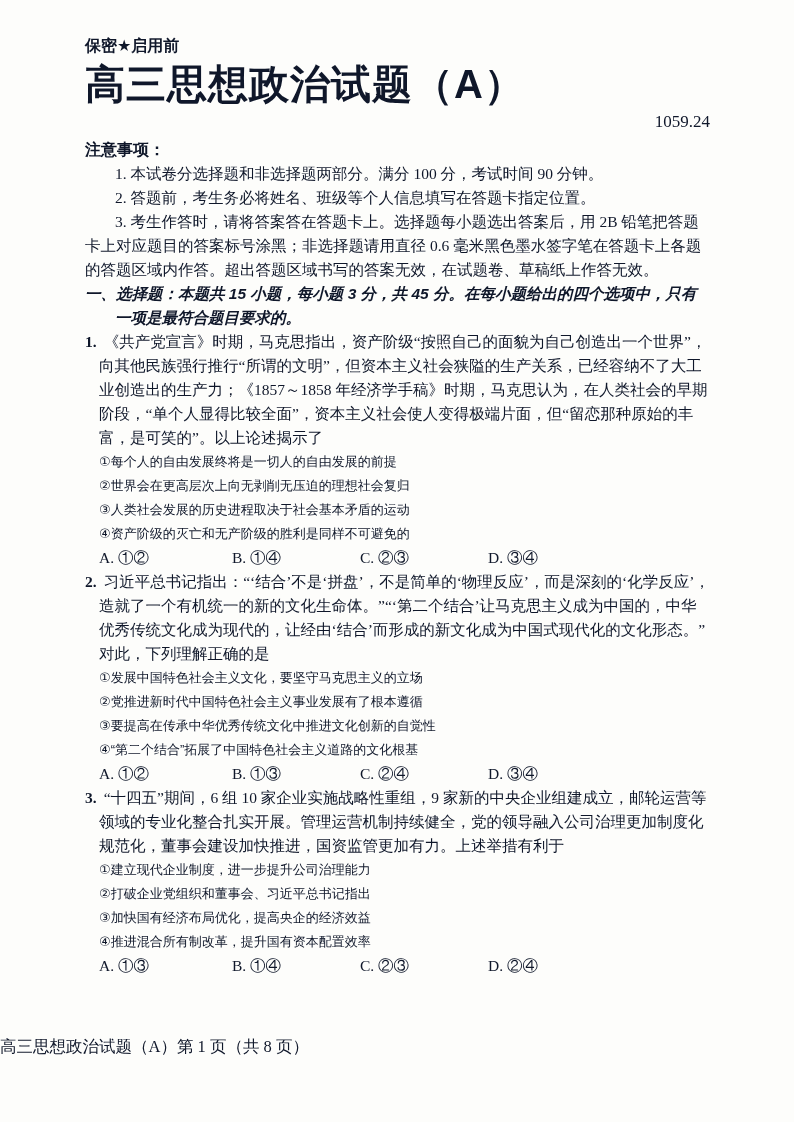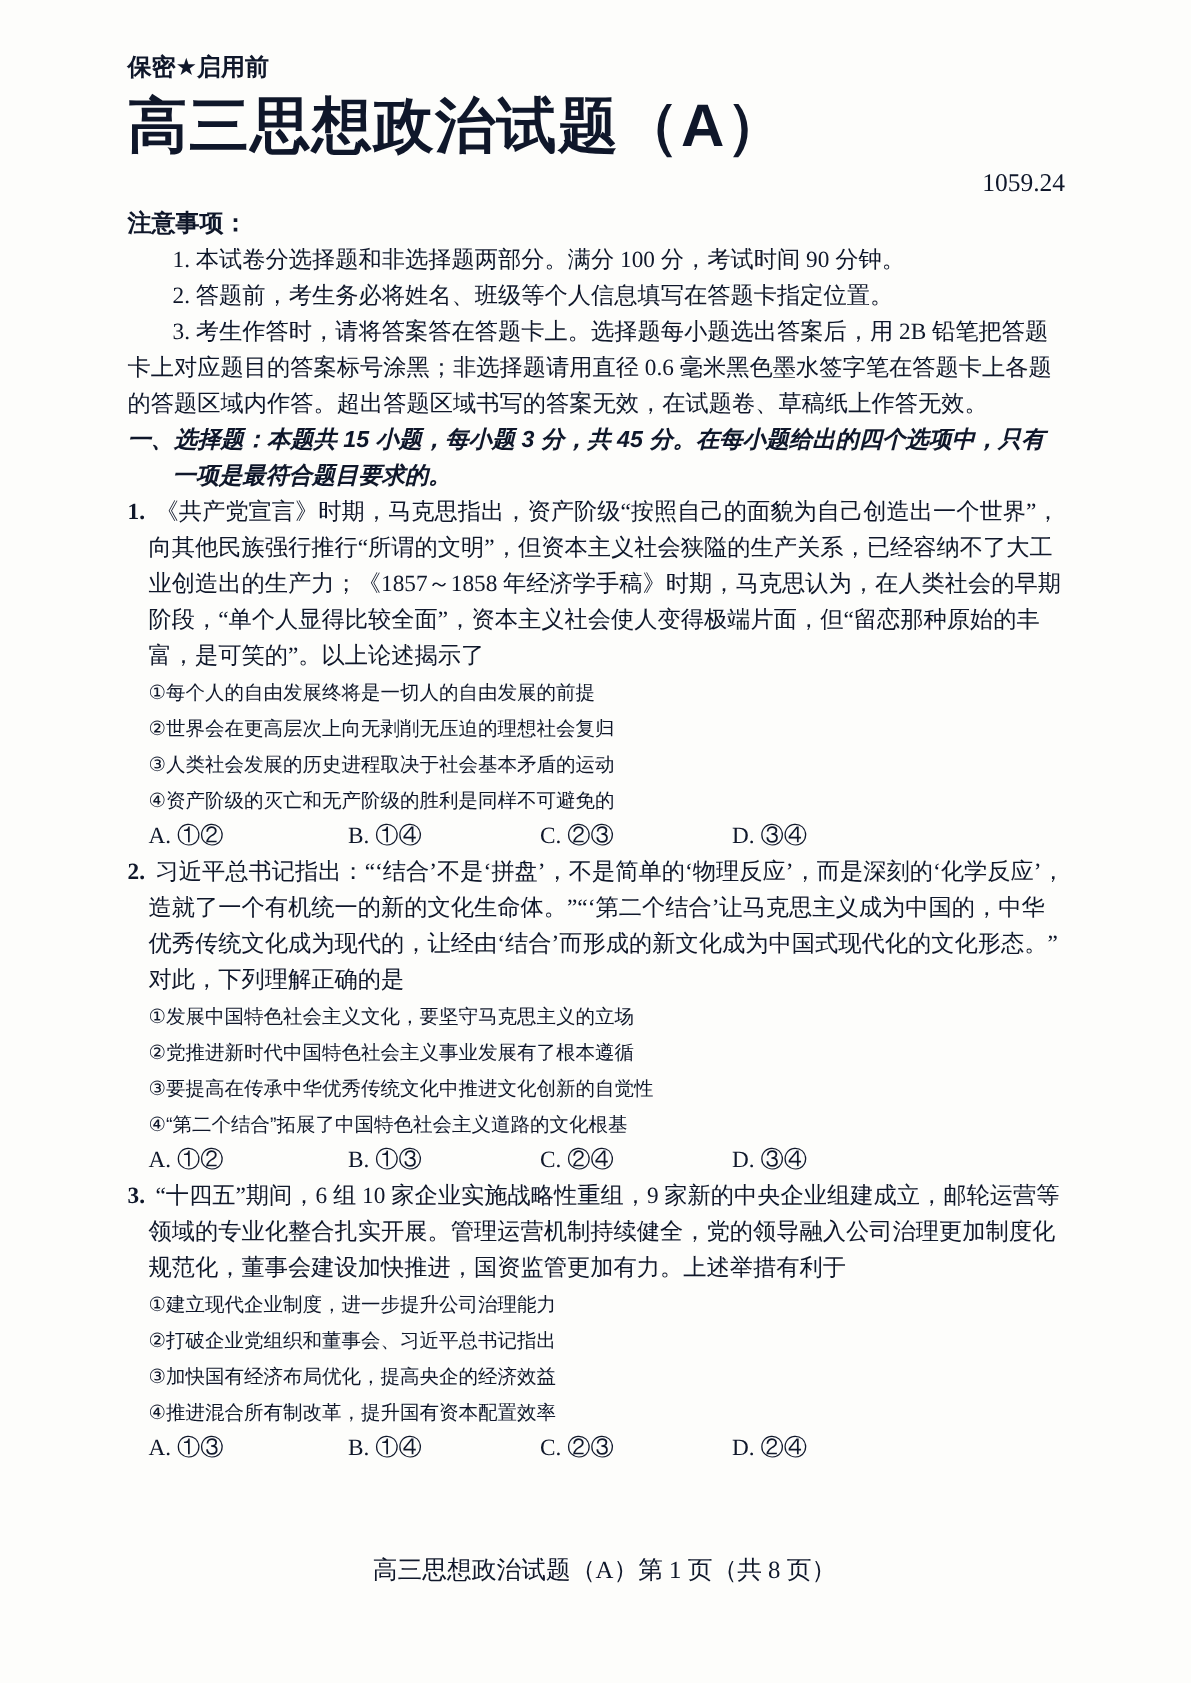--- a/index.html
+++ b/index.html
@@ -55,22 +55,22 @@
     font-weight:500;font-size:13px;
   }
   .choices{
     display:flex;line-height:24px;padding-left:14px;
   }
   .choice{flex:0 0 auto;}
   .choice.a{width:133px;}
   .choice.b{width:128px;}
   .choice.c{width:128px;}
   .footer{
-    position:absolute;left:12px;right:0;bottom:64px;
-    text-align:center;font-size:16.5px;line-height:22px;
+    position:absolute;left:0;right:0;bottom:64px;
+    text-align:left;font-size:16.5px;line-height:22px;
   }
 </style>
 </head>
 <body>
 
 <div class="page">
 
   <div class="security">保密★启用前</div>
 
   <div class="title2">高三思想政治试题（A）</div>

